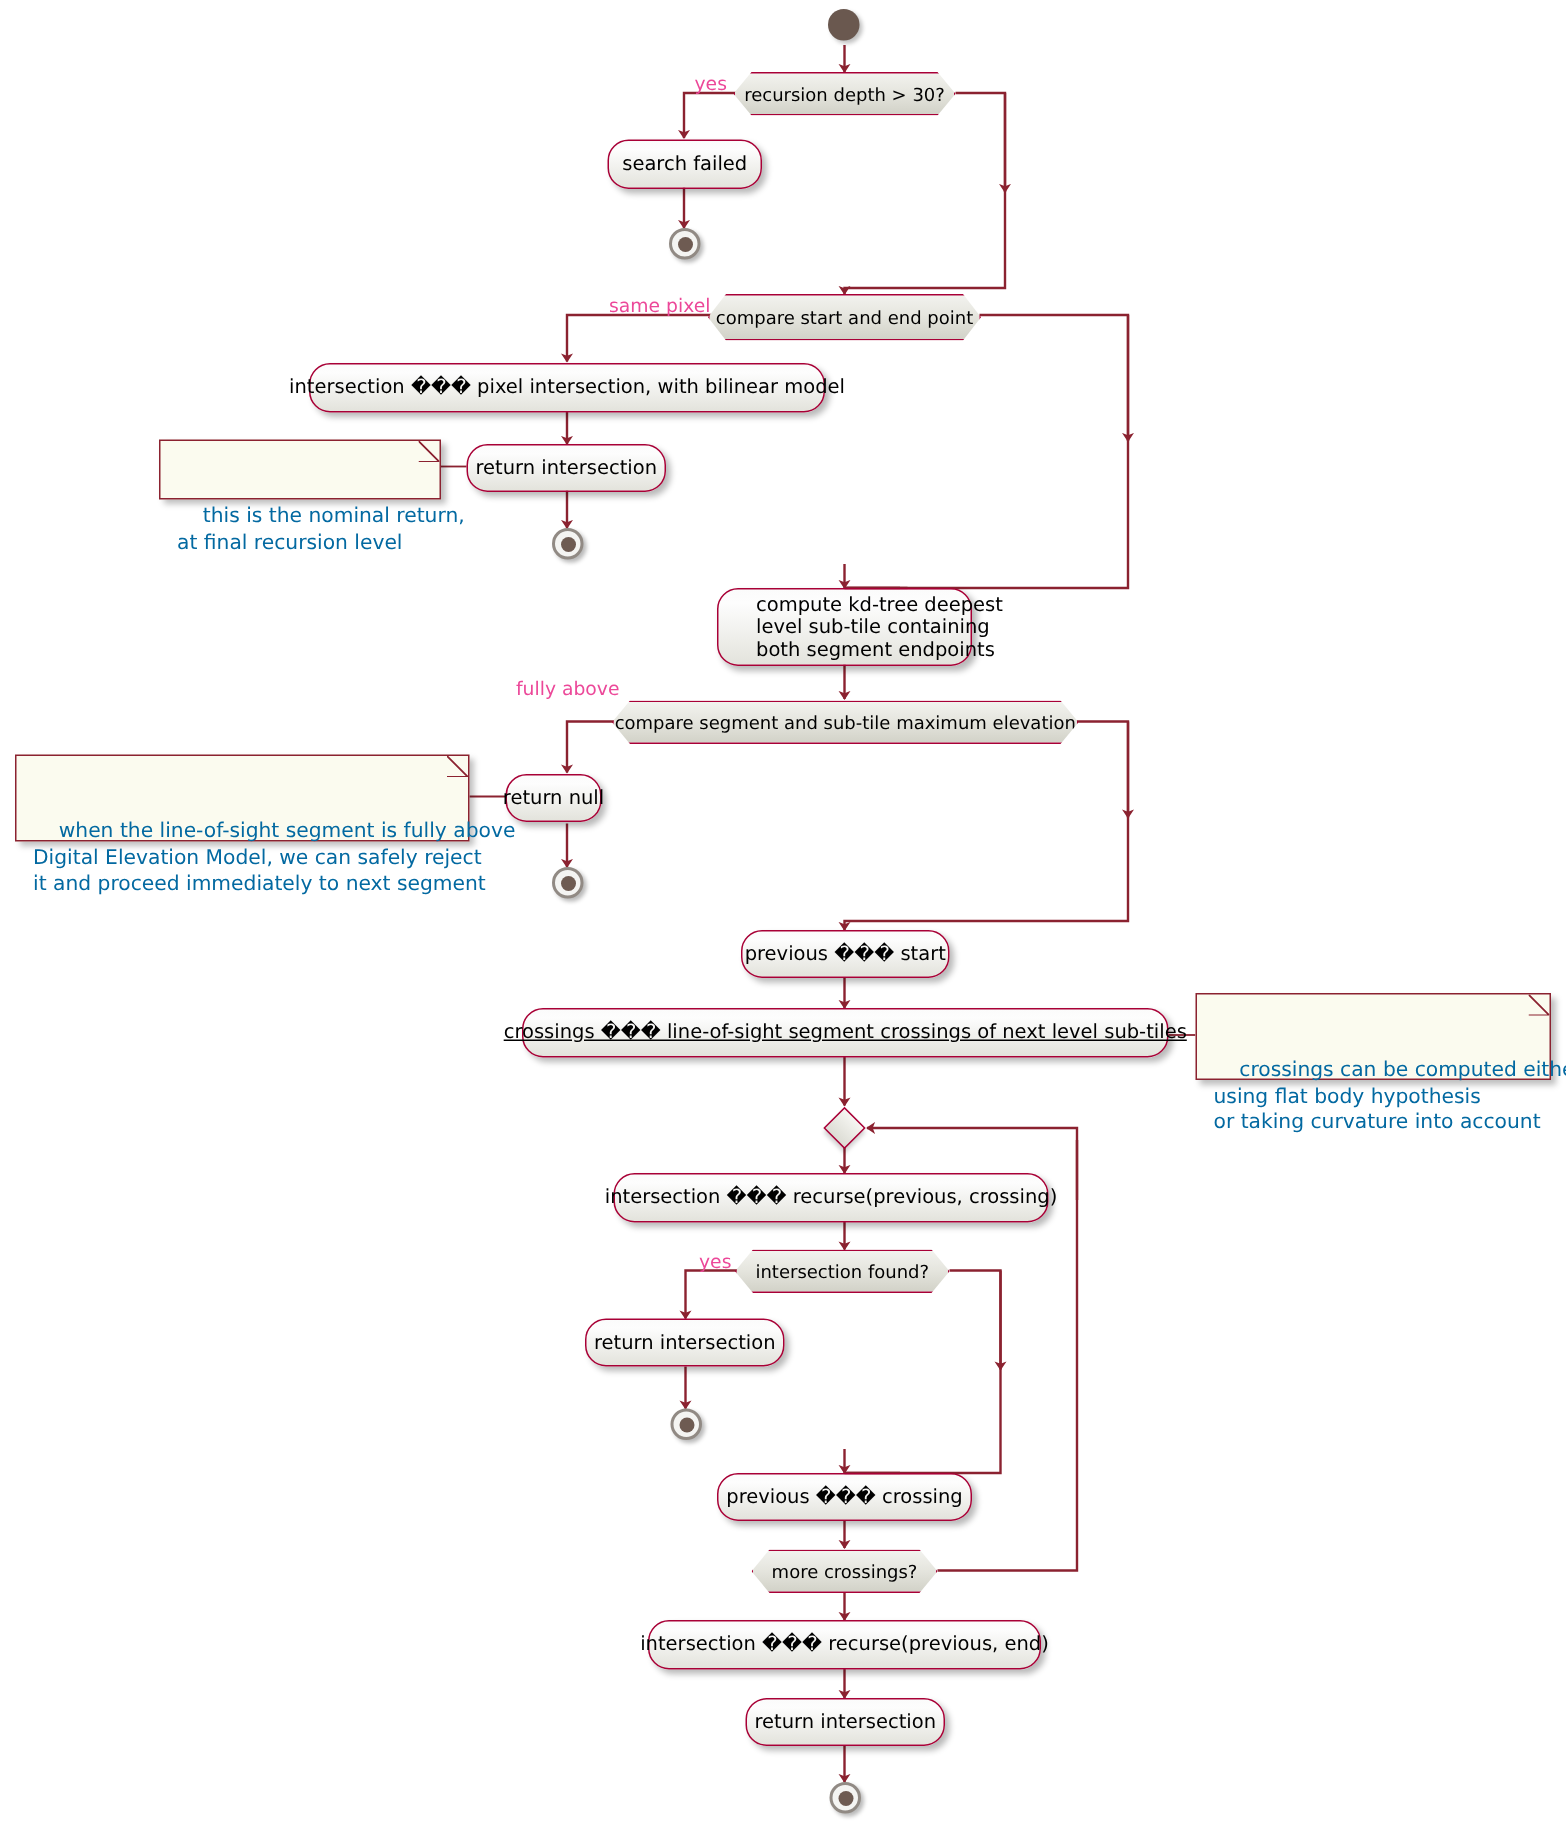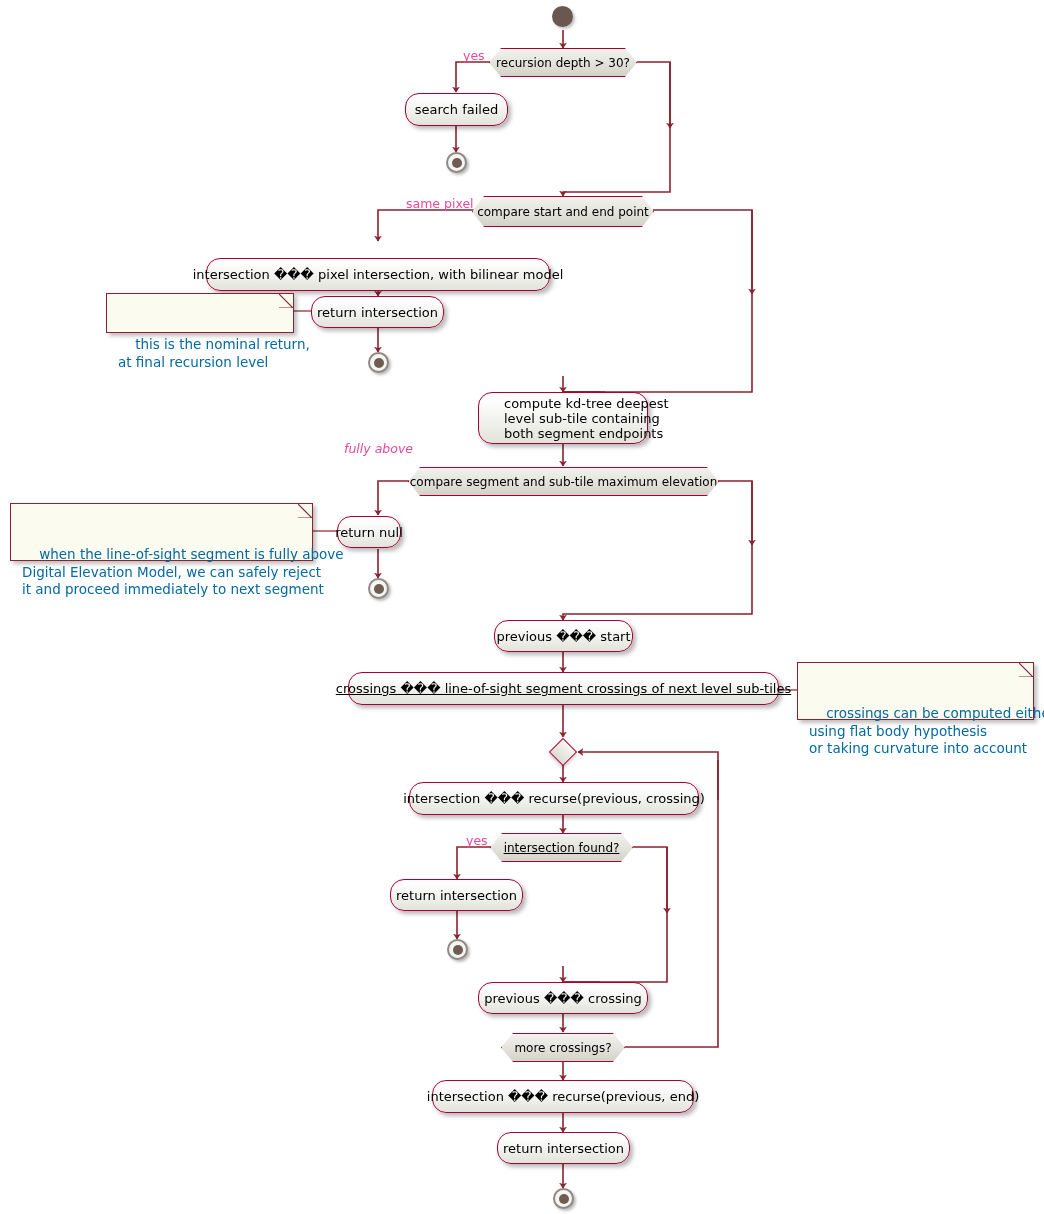--- a/index.html
+++ b/index.html
@@ -218,21 +218,21 @@
   <div class="activity node" style="left:405px; top:93px; width:103px; height:33px;">
     <span>search failed</span>
   </div>
   <div class="end-node" style="left:446px; top:152px;"></div>
 
   <div class="decision node" style="left:472px; top:196px; width:182px; height:31px;">
     <span>compare start and end point</span>
   </div>
   <div class="edge-label" style="left:406px; top:196px;">same pixel</div>
 
-  <div class="activity node" style="left:206px; top:258px; width:344px; height:33px;">
+  <div class="activity node" style="left:206px; top:242px; width:344px; height:33px;">
     <span>intersection ��� pixel intersection, with bilinear model</span>
   </div>
 
   <div class="activity node" style="left:311px; top:296px; width:133px; height:32px;">
     <span>return intersection</span>
   </div>
   <div class="end-node" style="left:368px; top:352px;"></div>
 
   <div class="note" style="left:106px; top:293px; width:188px; height:40px;">
     <svg class="note-fold-svg" viewBox="0 0 14 14">
@@ -245,21 +245,21 @@
 
   <div class="activity multiline node" style="left:478px; top:392px; width:170px; height:52px;">
     <span>compute kd-tree deepest
 level sub-tile containing
 both segment endpoints</span>
   </div>
 
   <div class="decision node" style="left:408px; top:467px; width:311px; height:29px;">
     <span>compare segment and sub-tile maximum elevation</span>
   </div>
-  <div class="edge-label" style="left:344px; top:441px;font-style:italic;">fully above</div>
+  <div class="edge-label" style="left:344px; top:451px;">fully above</div>
 
   <div class="activity node" style="left:337px; top:516px; width:64px; height:32px;">
     <span>return null</span>
   </div>
   <div class="end-node" style="left:368px; top:578px;"></div>
 
   <div class="note" style="left:10px; top:503px; width:303px; height:58px;">
     <svg class="note-fold-svg" viewBox="0 0 14 14">
       <path d="M0,0 L14,14 L0,14 Z" fill="#FBFBEF"></path>
       <path d="M14,14 L0,14 M14,14 L0,0" stroke="#8B2230" stroke-width="1.2" fill="none"></path>
@@ -286,21 +286,21 @@
 using flat body hypothesis
 or taking curvature into account</span>
   </div>
 
   <div class="merge-node" style="left:553px; top:742px;"></div>
 
   <div class="activity node" style="left:409px; top:782px; width:290px; height:33px;">
     <span>intersection ��� recurse(previous, crossing)</span>
   </div>
 
-  <div class="decision node" style="left:490px; top:833px; width:143px; height:29px;text-decoration:underline;">
+  <div class="decision node" style="left:490px; top:833px; width:143px; height:29px;">
     <span>intersection found?</span>
   </div>
   <div class="edge-label" style="left:466px; top:833px;">yes</div>
 
   <div class="activity node" style="left:390px; top:879px; width:133px; height:32px;">
     <span>return intersection</span>
   </div>
   <div class="end-node" style="left:447px; top:939px;"></div>
 
   <div class="activity node" style="left:478px; top:982px; width:170px; height:32px;">

